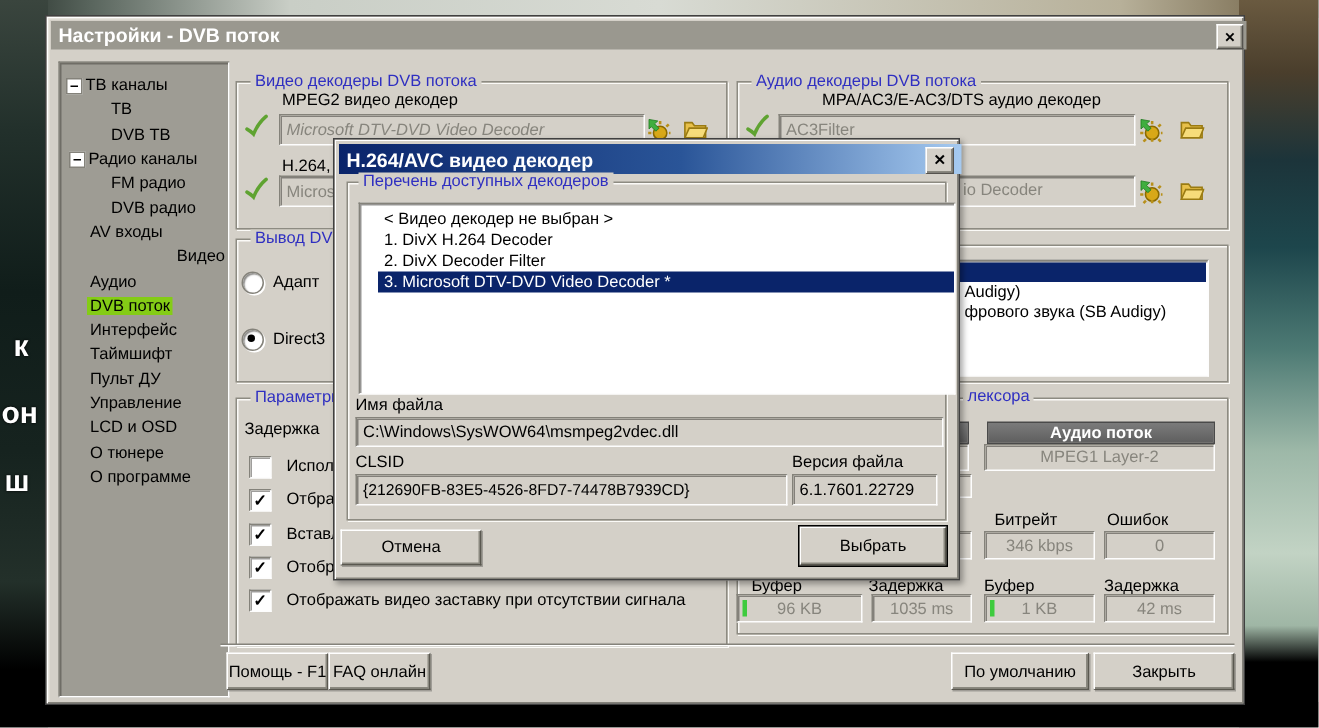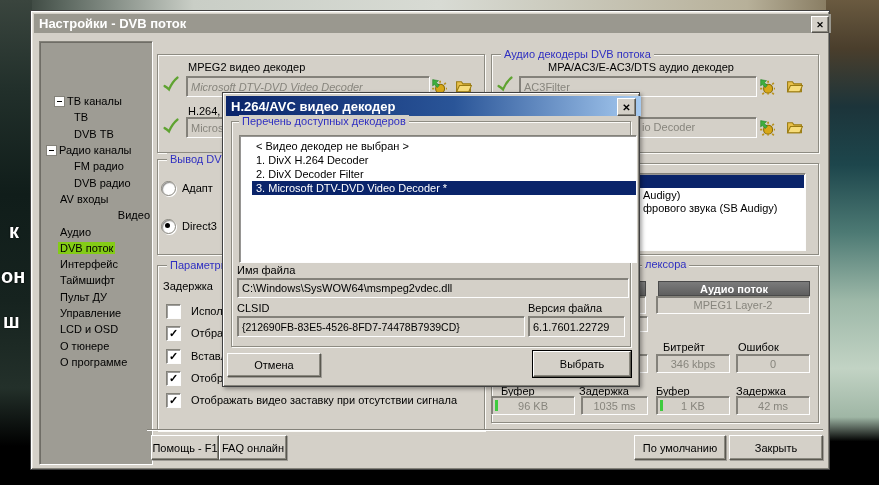--- a/index.html
+++ b/index.html
@@ -74,21 +74,21 @@
   <div class="abs win" style="left:30px;top:10px;width:798px;height:458px;">
 
     <div class="abs tbar tbar-inactive" style="left:3px;top:3px;width:792px;height:19px;">
       <span>Настройки - DVB поток</span>
     </div>
     <div class="abs sysbtn" style="left:780px;top:5px;width:16px;height:15px;">
       <span>✕</span>
     </div>
 
     <div class="abs sunkpanel" style="left:8px;top:30px;width:112px;height:415px;padding-top:7px;">
-      <div class="tree-item" style="padding-left:14px;margin-top:44px;">
+      <div class="tree-item" style="padding-left:4px;">
         <span class="expander"></span>
         <span class="lbl">ТВ каналы</span>
         </div>
       <div class="tree-item" style="padding-left:32px;">
         <span class="lbl">ТВ</span>
         </div>
       <div class="tree-item" style="padding-left:32px;">
         <span class="lbl">DVB ТВ</span>
         </div>
       <div class="tree-item" style="padding-left:6px;">
@@ -130,20 +130,21 @@
         </div>
       <div class="tree-item" style="padding-left:18px;">
         <span class="lbl">О тюнере</span>
         </div>
       <div class="tree-item" style="padding-left:18px;">
         <span class="lbl">О программе</span>
         </div>
     </div>
 
     <div class="abs grp" style="left:126px;top:43px;width:326px;height:97px;"></div>
+    <div class="abs gtitle" style="left:136px;top:37px;">Видео декодеры DVB потока</div>
     <div class="abs" style="left:157px;top:50px;">MPEG2 видео декодер</div>
     <svg class="abs" style="left:131px;top:65px;" width="17" height="17" viewBox="0 0 16 16">
       <path d="M2.5 9.5 C4.5 10.5 6 12 6.6 12.6 C8.5 8 11.5 4 14.5 1.5" stroke="#5fa331" stroke-width="2.2" fill="none" stroke-linecap="round"></path>
       </svg>
     <div class="abs sunken inp" style="left:155px;top:65px;width:238px;height:19px;font-style:italic;">Microsoft DTV-DVD Video Decoder</div>
     <svg class="abs" style="left:399px;top:67px;" width="17" height="17" viewBox="0 0 16 16">
       <circle cx="9.5" cy="10" r="4.2" fill="#d8a818" stroke="#8a6a00" stroke-width="1"></circle>
       <path d="M9.5 4.5 v-2 M9.5 15.5 v-2 M4 10 h-2 M15 10 h2 M5.6 6.1 l-1.5-1.5 M13.4 13.9 l1.5 1.5 M13.4 6.1 l1.5-1.5 M5.6 13.9 l-1.5 1.5" stroke="#b8901a" stroke-width="1.6"></path>
       <path d="M2.5 1.5 l5.5 1 -2 1.8 2.8 2.8 -2 1.8 -2.8-2.8 -1.5 1.4 z" fill="#3fae3f" stroke="#1d7a1d" stroke-width="0.5"></path>
       </svg>

